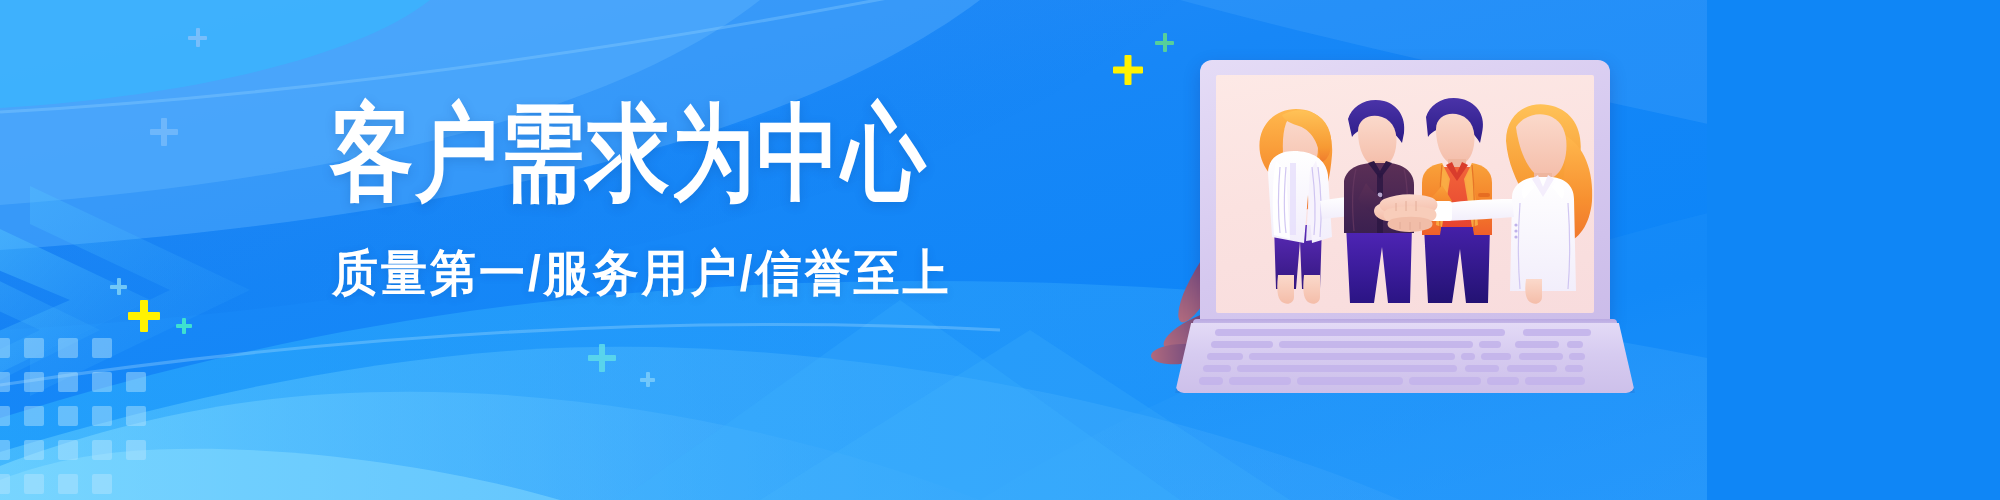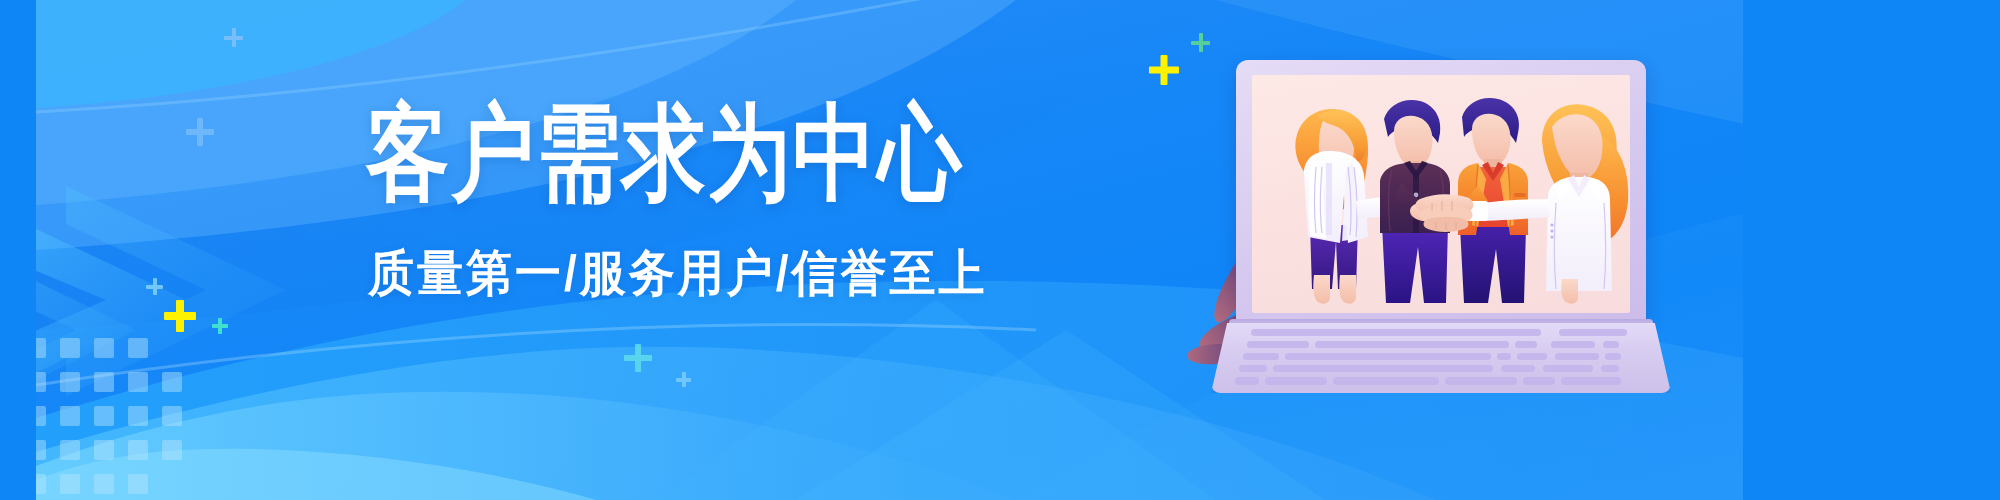--- a/index.html
+++ b/index.html
@@ -4,21 +4,20 @@
 <style>
   html,body{margin:0;padding:0;}
   body{
     width:2000px;height:500px;overflow:hidden;
     font-family:"Liberation Sans","DejaVu Sans",sans-serif;
     background:#0f86f6;
   }
   #banner{
     position:relative;width:1707px;height:500px;overflow:hidden;
     background:linear-gradient(115deg,#2b8bf7 0%,#1689f7 28%,#0d86f8 55%,#0f8df9 78%,#1b93fb 100%);
-    margin-left:36px;
   }
   .layer{position:absolute;top:0;left:0;width:2000px;height:500px;}
   .abs{position:absolute;}
 
   
   #text-block{position:absolute;left:330px;top:100px;width:620px;height:230px;}
   #main-title{
     font-size:86px;line-height:1;color:#ffffff;font-weight:700;
     letter-spacing:2px;
     transform:scaleY(1.22) scaleX(0.97);

